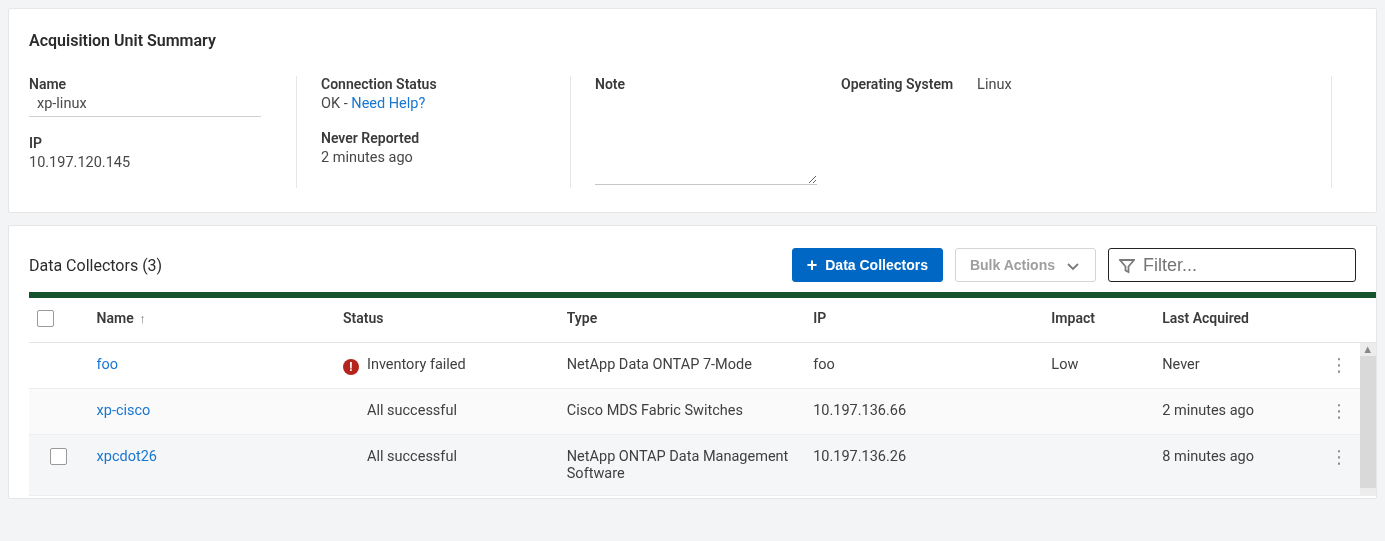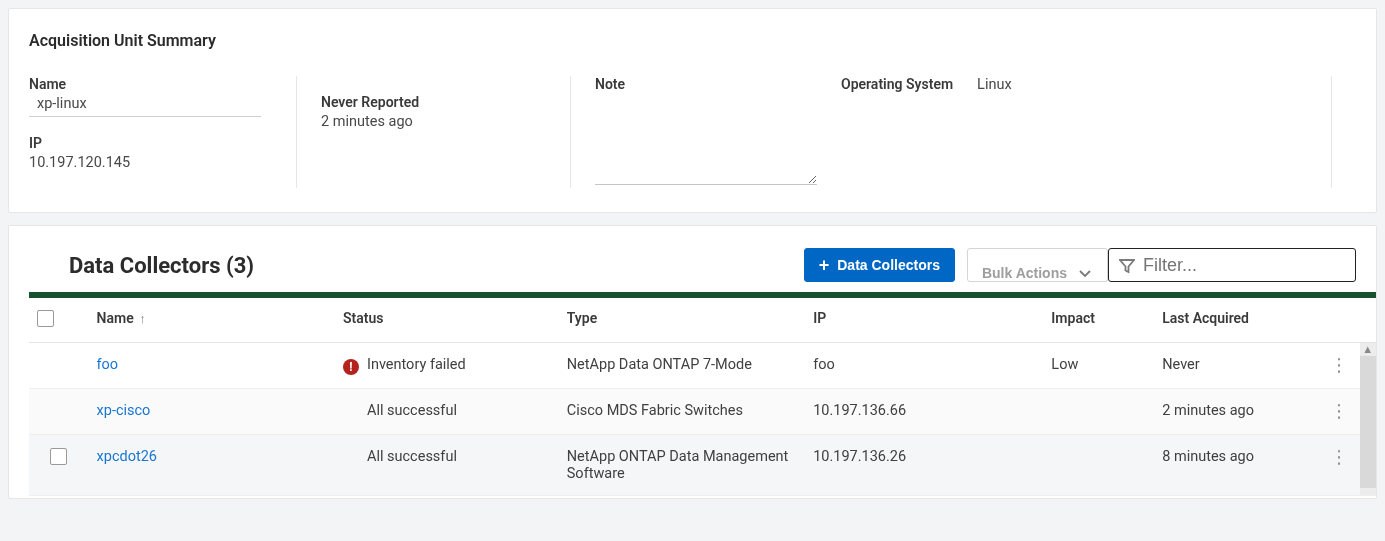--- a/index.html
+++ b/index.html
@@ -71,25 +71,24 @@
     font-family: inherit;
   }
 
   
   .toolbar {
     display: flex;
     align-items: center;
     margin-bottom: 10px;
   }
   h2.section-title {
-    font-size: 22px;
-    font-weight: 700;
+    font-size: 16px;
+    font-weight: 400;
     color: #2c2c2c;
     flex: 1;
-    margin-left: 40px;
   }
   .btn {
     height: 34px;
     border-radius: 3px;
     font-size: 14px;
     font-weight: 600;
     display: inline-flex;
     align-items: center;
     padding: 0 14px;
     cursor: pointer;
@@ -99,21 +98,21 @@
     background: #0067c5;
     color: #fff;
     border-color: #0067c5;
     margin-right: 12px;
   }
   .btn-disabled {
     background: #fff;
     border: 1px solid #d5d5d5;
     color: #9e9e9e;
     cursor: default;
-    align-items: flex-end;
+    margin-right: 12px;
   }
   .plus-icon { font-size: 18px; margin-right: 8px; line-height:1; }
   .caret-down-icon { margin-left: 10px; }
   .filter-wrap {
     display: flex;
     align-items: center;
     width: 248px;
     height: 34px;
     border: 1.5px solid #222;
     border-radius: 3px;
@@ -192,20 +191,26 @@
           <span class="field-value">xp-linux</span>
         </div>
       </div>
       <div>
         <div class="field-label">IP</div>
         <div class="field-value">10.197.120.145</div>
       </div>
     </div>
 
     <div class="summary-col divider">
+      <div>
+        <div class="field-label">Connection Status</div>
+        <div class="field-value">
+          <span>OK</span><span> - </span><span class="link">Need Help?</span>
+        </div>
+      </div>
       <div class="sub-block">
         <div class="field-label">Never Reported</div>
         <div class="field-value">2 minutes ago</div>
       </div>
     </div>
 
     <div class="summary-col">
       <div>
         <div class="field-label">Note</div>
         <textarea class="note-area" value="" style=""></textarea>

